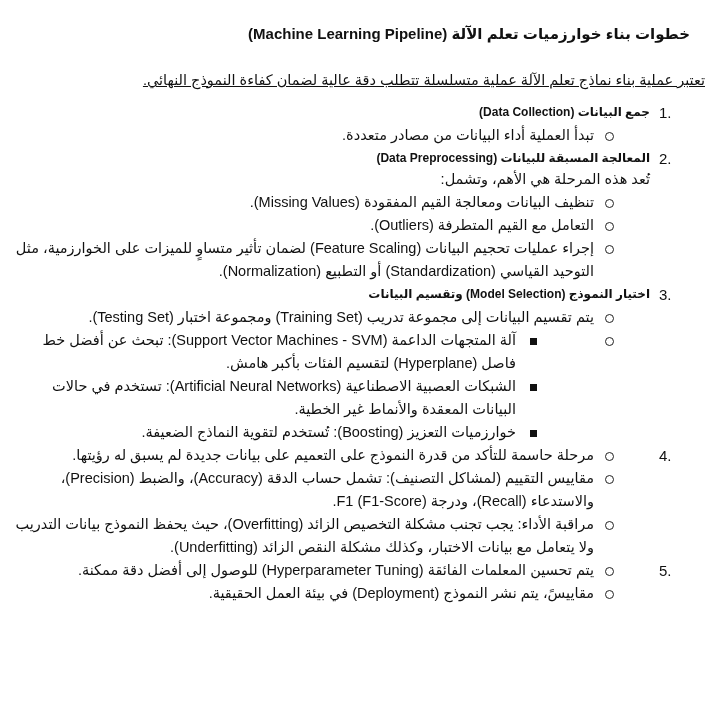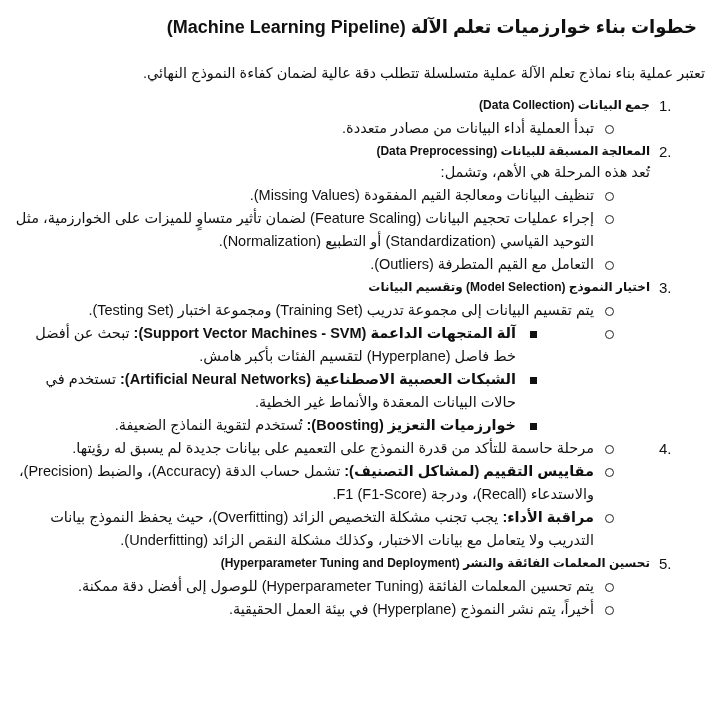--- a/index.html
+++ b/index.html
@@ -4,44 +4,44 @@
 <style>
   html, body { margin: 0; padding: 0; background: #ffffff; }
   body {
     width: 713px; height: 726px; overflow: hidden;
     font-family: "Liberation Sans", "DejaVu Sans", sans-serif;
     color: #111111; font-size: 14.5px; line-height: 23px;
     direction: rtl;
   }
   .page { position: relative; padding: 8px 8px 0 10px; }
   h1 {
-    font-size: 18px; font-weight: bold; margin: 8px; line-height: 22px;
+    font-size: 15px; font-weight: bold; margin: 15px; line-height: 22px;
     padding-right: 0;
   }
-  .intro { margin: 24px 0 0 0; line-height: 22px; }
+  .intro { margin: 24px 0 0 0; line-height: 22px; text-decoration: underline; }
   ol.steps { list-style: none; margin: 10px 0 0 0; padding: 0; }
   ol.steps > li { position: relative; padding-right: 55px; }
   .step-num {
     position: absolute; right: 12px; top: 0; width: 34px; text-align: left;
     direction: ltr; font-size: 15px;
   }
   .step-title { font-weight: bold; font-size: 12px; display: block; }
   .step-note { display: block; margin-right: -55px; padding-right: 55px; margin-top: -2px; }
   ul.sub { list-style: none; margin: 0; padding: 0; }
   ul.sub > li { position: relative; padding-right: 56px; }
   .circle {
     position: absolute; right: 36px; top: 8px; width: 7px; height: 7px;
     border: 1px solid #222; border-radius: 50%;
   }
   ul.algos { list-style: none; margin: 0; padding: 0; }
   ul.algos > li { position: relative; padding-right: 134px; margin-right: -56px; }
   .square {
     position: absolute; right: 113px; top: 9px; width: 7px; height: 7px; background: #111;
   }
-  b { font-weight: bold; }
+  b { font-weight: normal; }
 </style>
 </head>
 <body>
 
 <div class="page">
   <h1>خطوات بناء خوارزميات تعلم الآلة (Machine Learning Pipeline)</h1>
   <p class="intro">تعتبر عملية بناء نماذج تعلم الآلة عملية متسلسلة تتطلب دقة عالية لضمان كفاءة النموذج النهائي.</p>
 
   <ol class="steps">
 
@@ -60,25 +60,25 @@
       <span class="step-num">2.</span>
       <span class="step-title">المعالجة المسبقة للبيانات (Data Preprocessing)</span>
       <span class="step-note">تُعد هذه المرحلة هي الأهم، وتشمل:</span>
       <ul class="sub">
         <li>
           <span class="circle"></span>
           <span>تنظيف البيانات ومعالجة القيم المفقودة (Missing Values).</span>
         </li>
         <li>
           <span class="circle"></span>
-          <span>إجراء عمليات تحجيم البيانات (Feature Scaling) لضمان تأثير متساوٍ للميزات على الخوارزمية، مثل التوحيد القياسي (Standardization) أو التطبيع (Normalization).</span>
+          <span>التعامل مع القيم المتطرفة (Outliers).</span>
         </li>
         <li>
           <span class="circle"></span>
-          <span>التعامل مع القيم المتطرفة (Outliers).</span>
+          <span>إجراء عمليات تحجيم البيانات (Feature Scaling) لضمان تأثير متساوٍ للميزات على الخوارزمية، مثل التوحيد القياسي (Standardization) أو التطبيع (Normalization).</span>
         </li>
       </ul>
     </li>
 
     <li>
       <span class="step-num">3.</span>
       <span class="step-title">اختيار النموذج (Model Selection) وتقسيم البيانات</span>
       <ul class="sub">
         <li>
           <span class="circle"></span>
@@ -117,26 +117,25 @@
         </li>
         <li>
           <span class="circle"></span>
           <b>مراقبة الأداء:</b><span> يجب تجنب مشكلة التخصيص الزائد (Overfitting)، حيث يحفظ النموذج بيانات التدريب ولا يتعامل مع بيانات الاختبار، وكذلك مشكلة النقص الزائد (Underfitting).</span>
         </li>
       </ul>
     </li>
 
     <li>
       <span class="step-num">5.</span>
-      <span class="step-title">تحسين المعلمات الفائقة والنشر (Hyperparameter Tuning and Deployment)</span>
       <ul class="sub">
         <li>
           <span class="circle"></span>
           <span>يتم تحسين المعلمات الفائقة (Hyperparameter Tuning) للوصول إلى أفضل دقة ممكنة.</span>
         </li>
         <li>
           <span class="circle"></span>
-          <span>أخيراً، يتم نشر النموذج (Hyperplane) في بيئة العمل الحقيقية.</span>
+          <span>مقاييسً، يتم نشر النموذج (Deployment) في بيئة العمل الحقيقية.</span>
         </li>
       </ul>
     </li>
   </ol>
 </div>
 
 </body></html>

